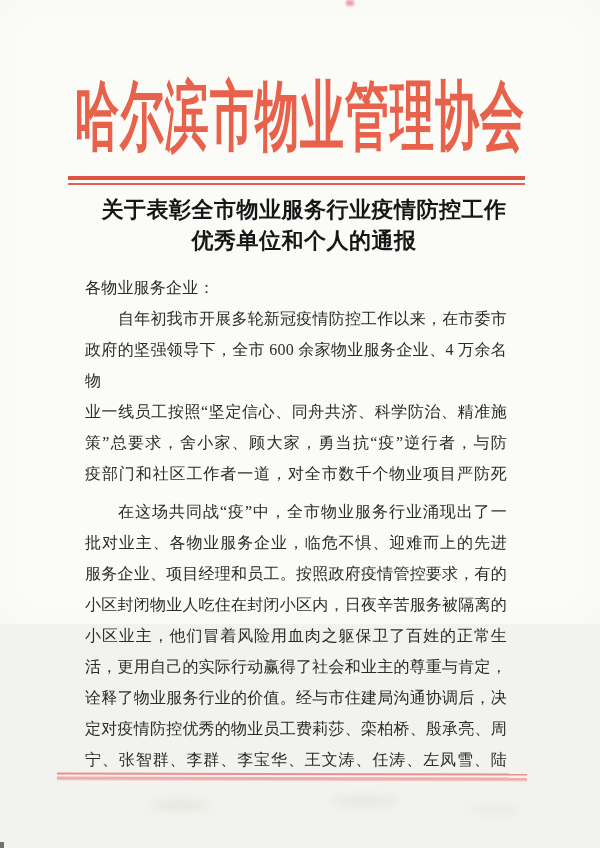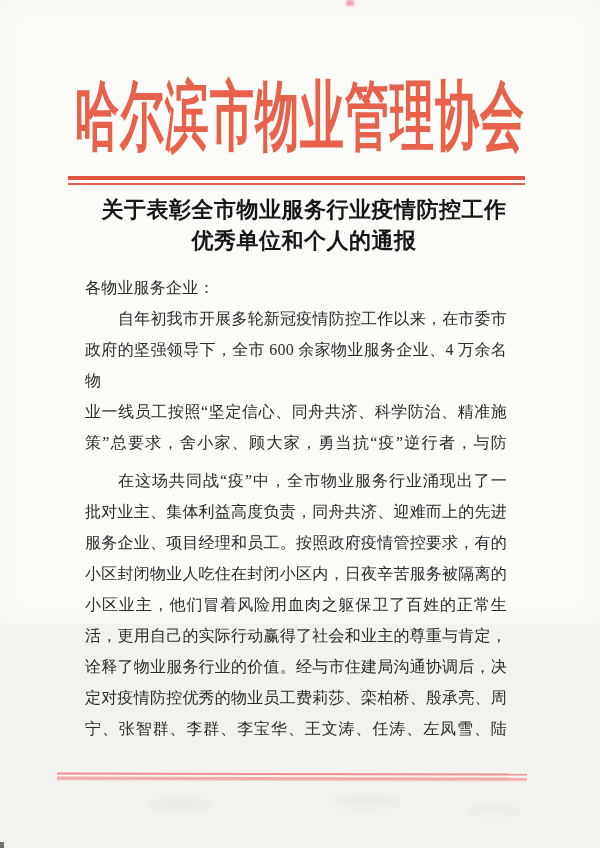--- a/index.html
+++ b/index.html
@@ -103,22 +103,23 @@
     <span>关于表彰全市物业服务行业疫情防控工作</span><br>
     <span>优秀单位和个人的通报</span>
   </h1>
 
   <div class="body-block">
     <div class="line">各物业服务企业：</div>
     <div class="line just indent">自年初我市开展多轮新冠疫情防控工作以来，在市委市</div>
     <div class="line just">政府的坚强领导下，全市 600 余家物业服务企业、4 万余名物</div>
     <div class="line just">业一线员工按照“坚定信心、同舟共济、科学防治、精准施</div>
     <div class="line just">策”总要求，舍小家、顾大家，勇当抗“疫”逆行者，与防</div>
+    <div class="line just">疫部门和社区工作者一道，对全市数千个物业项目严防死</div>
     <div class="line just indent p2">在这场共同战“疫”中，全市物业服务行业涌现出了一</div>
-    <div class="line just">批对业主、集体利益高度负责，同舟共济、迎难而上的先进</div>
+    <div class="line just">批对业主、各物业服务企业，临危不惧、迎难而上的先进</div>
     <div class="line just">服务企业、项目经理和员工。按照政府疫情管控要求，有的</div>
     <div class="line just">小区封闭物业人吃住在封闭小区内，日夜辛苦服务被隔离的</div>
     <div class="line just">小区业主，他们冒着风险用血肉之躯保卫了百姓的正常生</div>
     <div class="line just">活，更用自己的实际行动赢得了社会和业主的尊重与肯定，</div>
     <div class="line just">诠释了物业服务行业的价值。经与市住建局沟通协调后，决</div>
     <div class="line just">定对疫情防控优秀的物业员工费莉莎、栾柏桥、殷承亮、周</div>
     <div class="line just">宁、张智群、李群、李宝华、王文涛、任涛、左凤雪、陆</div>
   </div>
 
   <div class="footer-rule">

